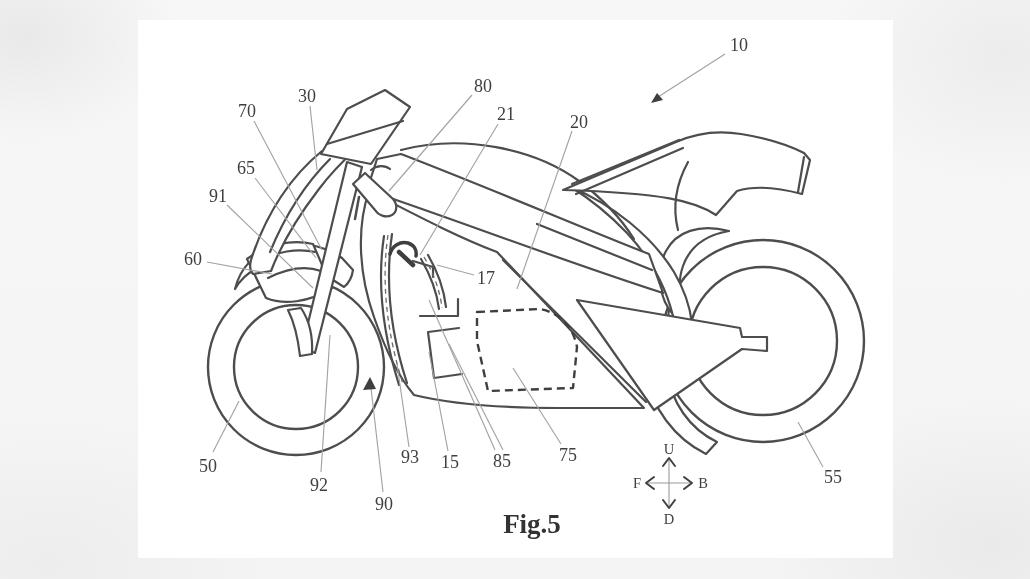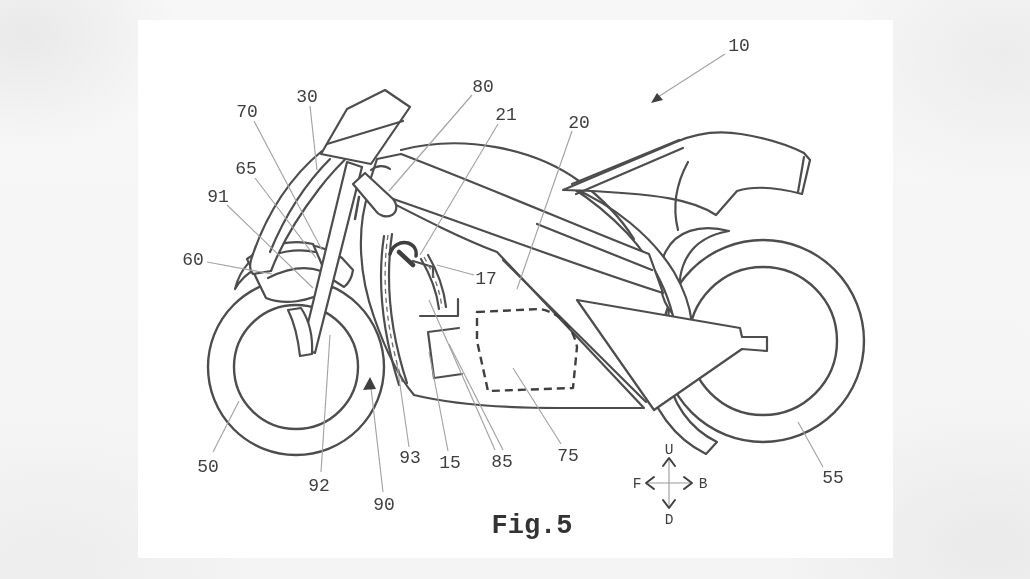--- a/index.html
+++ b/index.html
@@ -4,21 +4,21 @@
 <style>
   html,body{margin:0;padding:0;background:#fff;}
   .stage{
     position:relative;width:1030px;height:579px;overflow:hidden;
     background:
       radial-gradient(ellipse 220px 160px at 25px 35px,  #e9e9e9, rgba(233,233,233,0) 70%),
       radial-gradient(ellipse 260px 190px at 1005px 55px,#ececec, rgba(236,236,236,0) 70%),
       radial-gradient(ellipse 320px 210px at 50px 565px, #ededed, rgba(237,237,237,0) 70%),
       radial-gradient(ellipse 320px 210px at 990px 545px,#eaeaea, rgba(234,234,234,0) 70%),
       linear-gradient(#f7f7f7,#f4f4f4);
-    font-family:Liberation Mono, monospace;
+    font-family:Liberation Serif, serif;
   }
   .canvas{position:absolute;left:138px;top:20px;width:755px;height:538px;background:var(--canvas,#ffffff);}
   svg{position:absolute;left:0;top:0;}
   .ln{stroke:var(--line,#4d4d4d);stroke-width:2.2;fill:none;stroke-linecap:round;stroke-linejoin:round;}
   .wh{stroke:var(--line,#4d4d4d);stroke-width:2.4;fill:var(--canvas,#ffffff);}
   .fw{stroke:var(--line,#4d4d4d);stroke-width:2.2;fill:var(--canvas,#ffffff);stroke-linejoin:round;stroke-linecap:round;}
   .dk{stroke:var(--label,#3f3f3f);fill:none;stroke-linecap:round;stroke-linejoin:round;}
   .ld{stroke:var(--leader,#a3a3a3);stroke-width:1.15;fill:none;}
   .ah{fill:var(--label,#3f3f3f);stroke:none;}
   .lb{fill:var(--label,#3f3f3f);font-size:18px;text-anchor:middle;}

